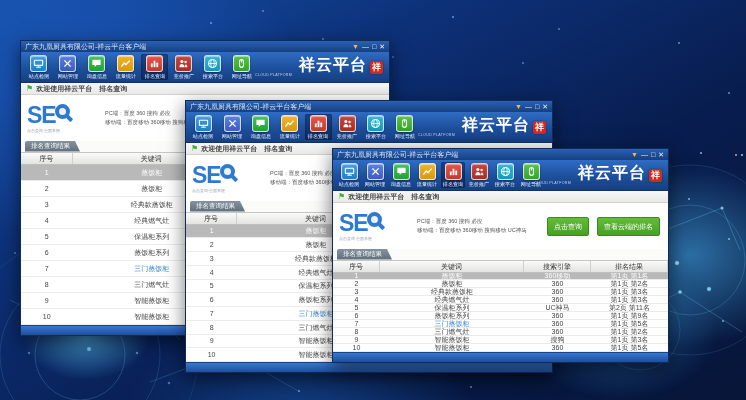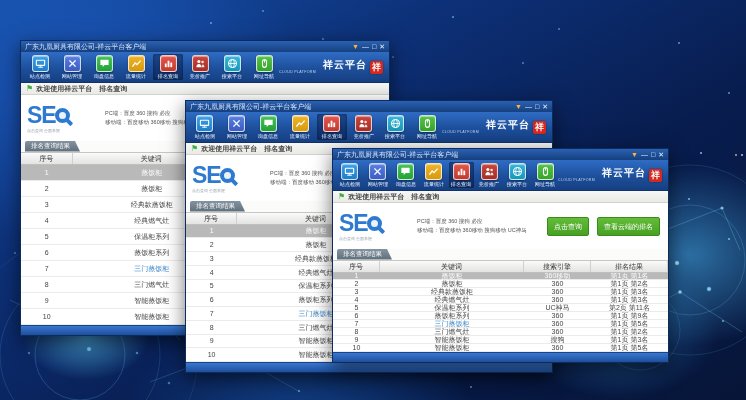--- a/index.html
+++ b/index.html
@@ -41,30 +41,30 @@
   .tools{display:flex;gap:2px;flex:1;min-width:0;}
   .tool{display:flex;flex-direction:column;align-items:center;width:31px;padding:1px 0;border-radius:2px;}
   .tool.active{background:rgba(0,10,40,.35);box-shadow:inset 0 0 3px rgba(0,0,0,.45);}
   .tico{width:17px;height:17px;border-radius:3px;border:1px solid rgba(255,255,255,.75);
     box-shadow:0 1px 2px rgba(0,0,0,.35),inset 0 1px 1px rgba(255,255,255,.5);
     display:flex;align-items:center;justify-content:center;}
   .tico svg{width:11px;height:11px;display:block;}
   .tlabel{font-size:6px;color:#eaf2fd;margin-top:1px;white-space:nowrap;transform:scale(.85);line-height:1;}
   .logo{display:flex;align-items:center;gap:3px;margin-left:auto;padding-right:2px;}
   .logo-txt{display:flex;flex-direction:column;align-items:flex-start;}
-  .logo-cn{font-size:10px;font-weight:bold;color:#fff;letter-spacing:1px;line-height:1;font-family:Liberation Sans, sans-serif;margin-left:44px;}
+  .logo-cn{font-size:16px;font-weight:bold;color:#fff;letter-spacing:1px;line-height:1;font-family:Liberation Sans, sans-serif;margin-left:44px;}
   .logo-en{font-size:5px;color:#bcd2ef;letter-spacing:.4px;line-height:1;transform:scale(.72);transform-origin:left top;white-space:nowrap;}
   .stamp{width:13px;height:13px;color:#fff;font-size:9px;font-weight:bold;display:flex;align-items:center;justify-content:center;border-radius:2px;box-shadow:0 0 2px rgba(0,0,0,.4);}
   .welcome{flex:0 0 12px;background:linear-gradient(180deg,#f7f7f5,#e9e9e6);border-bottom:1px solid #d2d2cf;display:flex;align-items:center;gap:3px;padding:0 5px;}
   .flag{font-size:8px;color:#3fae3f;line-height:1;}
   .welcome-text,.welcome-sec{font-size:7px;color:#4a4a4a;font-weight:bold;white-space:nowrap;line-height:1;}
   .welcome-sec{margin-left:4px;}
   .hero{flex:0 0 46px;display:flex;align-items:center;padding:2px 6px;background:#fff;gap:4px;overflow:hidden;}
   .seo{position:relative;flex:0 0 74px;width:74px;}
-  .seo-row{display:flex;align-items:center;}
+  .seo-row{display:flex;}
   .seo-se{font-size:23px;font-weight:bold;color:#2e7ad0;letter-spacing:-1px;line-height:1;}
   .seo-mag{display:inline-block;width:15px;height:15px;border:4px solid #2e7ad0;border-radius:50%;position:relative;margin-left:-1px;background:#eaf3fc;}
   .seo-mag::after{content:"";position:absolute;width:4px;height:8px;background:#2e7ad0;bottom:-7px;right:-5px;transform:rotate(-45deg);border-radius:1px;}
   .seo-tag{font-size:5px;color:#9aa4ad;margin-top:1px;white-space:nowrap;transform:scale(.8);transform-origin:left;line-height:1;}
   .engines{flex:0 0 auto;font-size:5.5px;color:#555;line-height:9px;white-space:nowrap;}
   .hero-btns{margin-left:auto;display:flex;gap:8px;padding-right:2px;}
   .gbtn{height:19px;padding:0 6px;background:linear-gradient(180deg,#63bd38,#47a024);border:1px solid #3c8a1e;border-radius:2px;color:#fff;font-size:7px;white-space:nowrap;line-height:1;}
   .tabrow{flex:0 0 11px;background:#fbfbfa;border-bottom:1px solid #c6c6c4;display:flex;align-items:flex-end;padding:0 0 0 4px;}
   .tab{background:linear-gradient(180deg,#8593a0,#5f6e7b);color:#fff;font-size:6.5px;line-height:1;padding:2px 10px 2px 6px;border-radius:2px 2px 0 0;clip-path:polygon(0 0,calc(100% - 5px) 0,100% 100%,0 100%);white-space:nowrap;}
   .thead{flex:0 0 12px;display:grid;grid-template-columns:14% 43% 20% 23%;background:linear-gradient(180deg,#fafafa,#e3e3e1);border-bottom:1px solid #bfbfbd;}

